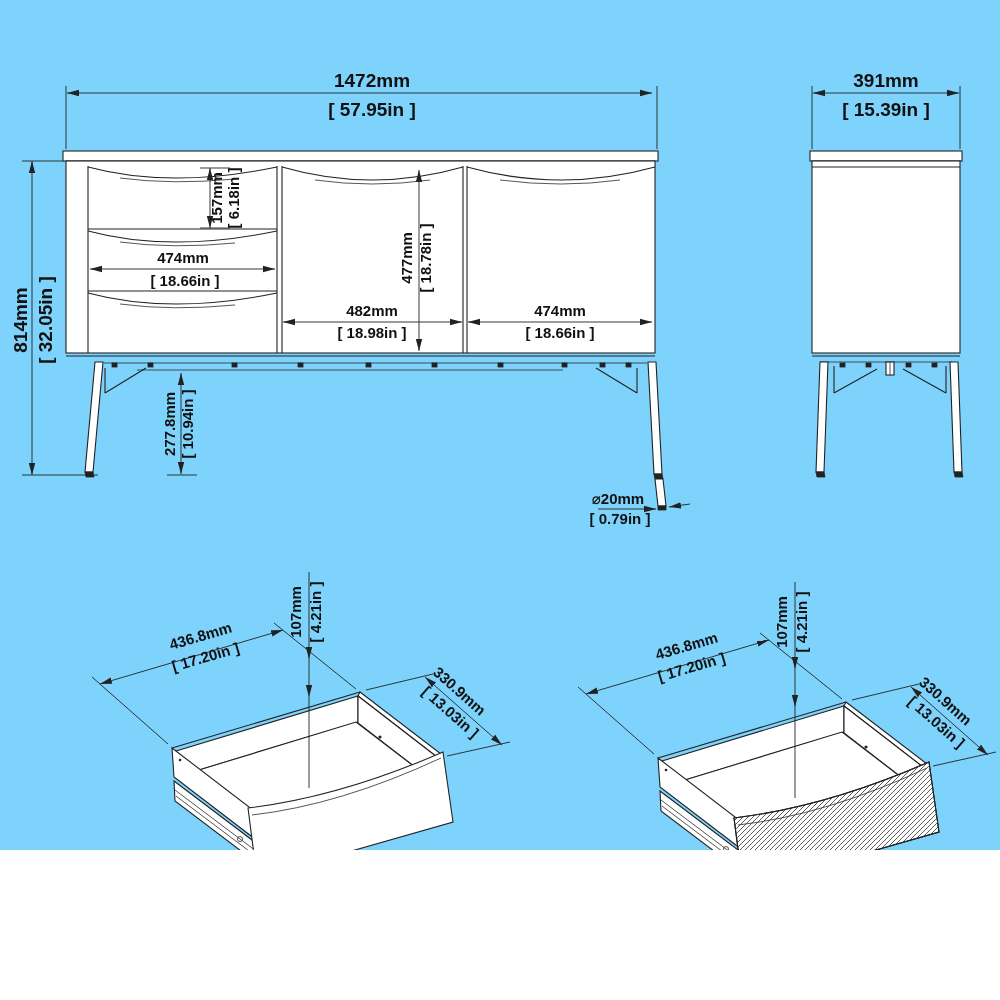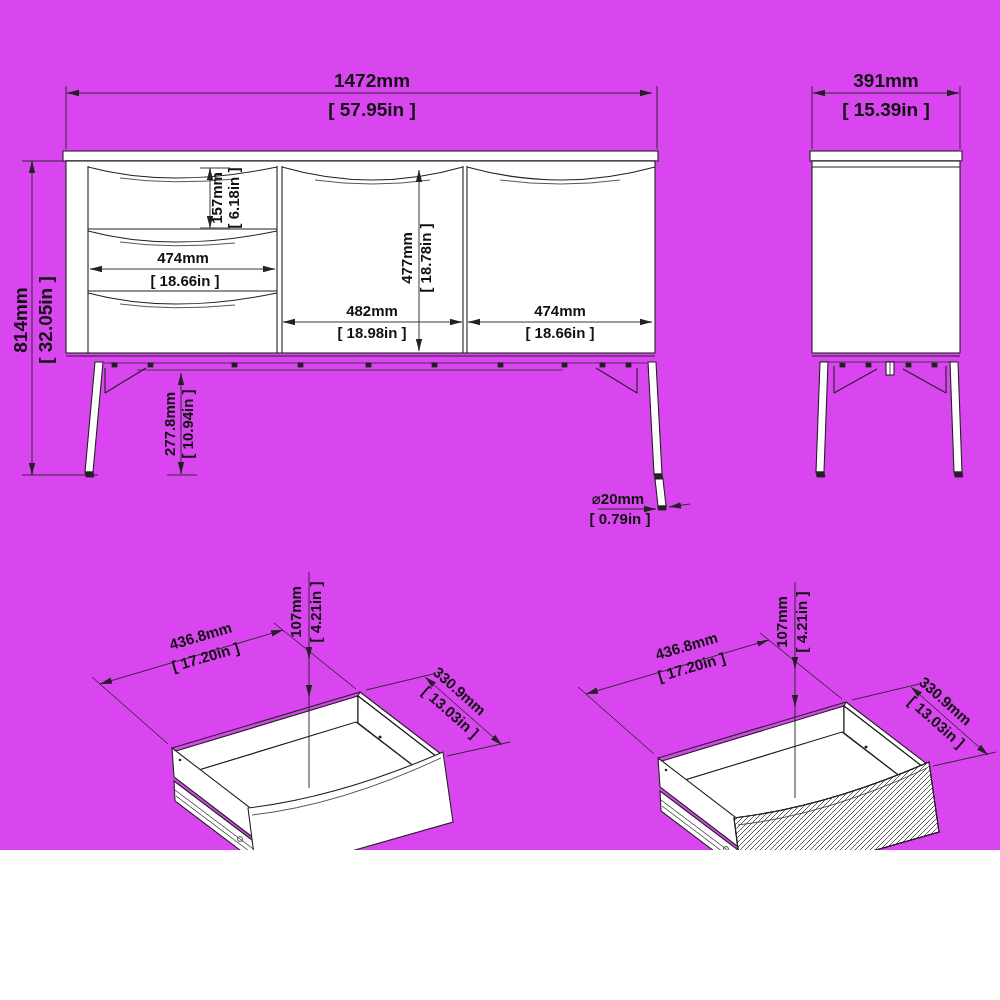--- a/index.html
+++ b/index.html
@@ -1,16 +1,16 @@
 <!DOCTYPE html>
 <html><head>
 <meta charset="utf-8">
 <style>
   html,body{margin:0;padding:0;background:#ffffff;}
-  .page{width:1000px;height:850px;position:relative;background:#d946ef;}
+  .page{width:1000px;height:850px;position:relative;background:#7dd3fc;}
   svg{display:block;}
   .fw{fill:#ffffff;stroke:#222;stroke-width:1.1;}
   .ln{fill:none;stroke:#222;stroke-width:1.1;}
   .thin{fill:none;stroke:#2b2b2b;stroke-width:0.8;}
   .dim{fill:none;stroke:#222;stroke-width:0.9;}
   .dk{fill:#222;stroke:#222;stroke-width:0.8;}
   .t{font-family:"Liberation Sans","DejaVu Sans",sans-serif;font-weight:bold;fill:#111;
      font-size:15px;text-anchor:middle;}
   .big{font-size:19px;}
   .qty{font-size:30px;}

